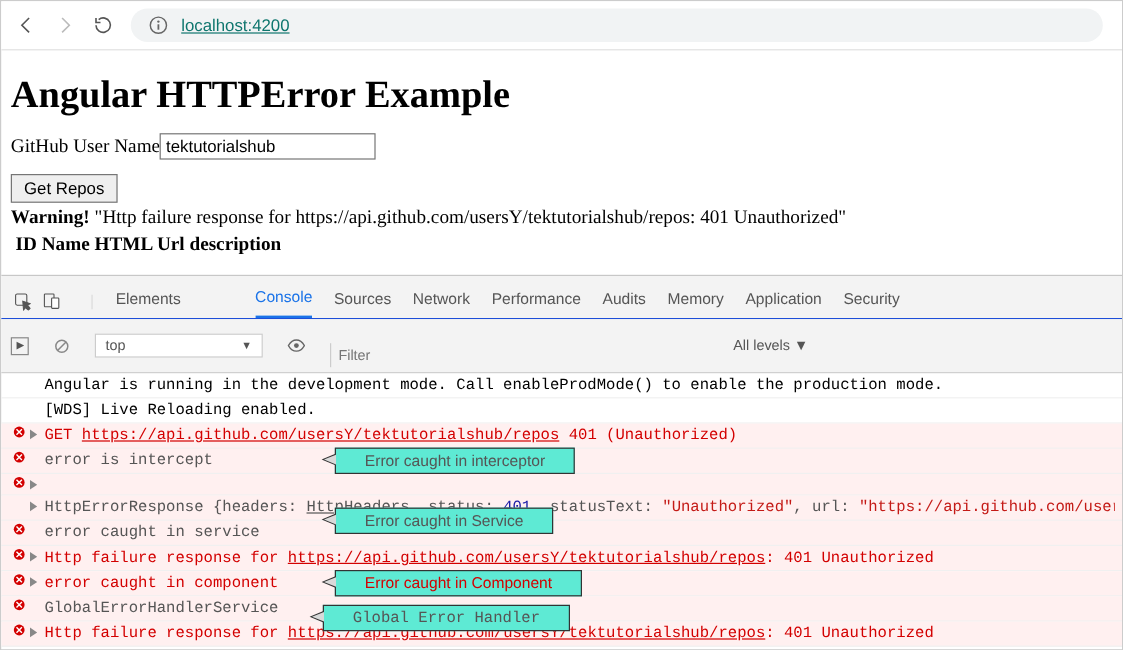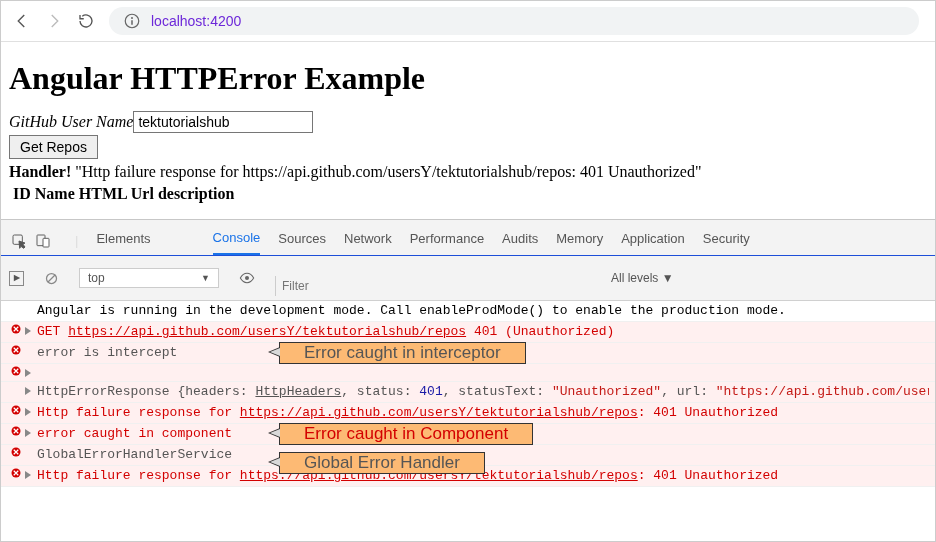--- a/index.html
+++ b/index.html
@@ -4,29 +4,29 @@
 <style>
 * { box-sizing: border-box; margin: 0; padding: 0; }
 body { font-family: Arial, sans-serif; width: 936px; height: 542px; overflow: hidden; background: #fff; border: 1px solid #ccc; }
 
 
 .browser-bar { display: flex; align-items: center; gap: 14px; padding: 6px 12px; border-bottom: 1px solid #e0e0e0; background: #fff; }
 .nav-icon { width: 18px; height: 18px; stroke: #555; fill: none; stroke-width: 1.8; cursor: pointer; }
 .nav-icon.dim { stroke: #bbb; }
 .url-bar { flex: 1; display: flex; align-items: center; gap: 10px; background: #f1f3f4; border-radius: 16px; padding: 4px 14px; height: 28px; max-width: 810px; }
 .info-icon { width: 18px; height: 18px; }
-.url-text { font-size: 14px; color: #6d28d9; }
+.url-text { font-size: 14px; color: #0f766e; text-decoration: underline; }
 
 
 .page { padding: 6px 8px 4px 8px; }
 h1 { font-family: "Times New Roman", serif; font-size: 32px; font-weight: 700; margin: 12px 0 14px 0; }
 .row { font-family: "Times New Roman", serif; font-size: 16px; margin: 2px 0; }
-.label { display: inline; font-style: italic; }
+.label { display: inline; }
 .text-input { font-family: Arial, sans-serif; font-size: 14px; padding: 2px 4px; border: 1px solid #767676; width: 180px; height: 22px; vertical-align: baseline; }
-.btn { font-family: Arial, sans-serif; font-size: 14px; padding: 3px 10px; border: 1px solid #767676; background: #efefef; margin-top: 0; cursor: pointer; }
+.btn { font-family: Arial, sans-serif; font-size: 14px; padding: 3px 10px; border: 1px solid #767676; background: #efefef; margin-top: 10px; cursor: pointer; }
 .warning { font-family: "Times New Roman", serif; font-size: 16px; margin-top: 4px; }
 .warning .wb { font-weight: 700; }
 .cols { font-family: "Times New Roman", serif; font-size: 16px; font-weight: 700; margin-top: 4px; padding-left: 4px; }
 
 
 .devtools { border-top: 1px solid #c7c7c7; font-family: "Segoe UI", Arial, sans-serif; margin-top: 12px; }
 .dt-tabs { display: flex; align-items: center; gap: 18px; padding: 6px 10px 0 10px; background: #f3f3f3; border-bottom: 1px solid #1d4ed8; font-size: 13px; color: #555; }
 .dt-corner { display: flex; align-items: center; gap: 8px; margin-right: 6px; }
 .dtic { width: 16px; height: 16px; stroke: #555; fill: none; stroke-width: 1.4; }
 .dt-tab { padding: 4px 0 8px 0; cursor: pointer; color: #555; }
@@ -48,21 +48,21 @@
 .cl.err.darktxt { color: #555; }
 .cl .gutter { width: 18px; display: flex; align-items: center; justify-content: center; }
 .cl .gutter2 { width: 12px; display: flex; align-items: center; }
 .cl .msg { flex: 1; white-space: nowrap; overflow: hidden; }
 .errball { width: 12px; height: 12px; }
 .disc { width: 0; height: 0; border-top: 4px solid transparent; border-bottom: 4px solid transparent; border-left: 6px solid #888; display: inline-block; margin-top: 4px; }
 .msg a { text-decoration: underline; }
 .msg .u { text-decoration: underline; }
 .msg .red { color: #d30000; }
 
-.callout { position: absolute; background: #fdba74; border: 1px solid #333; font-family: "Segoe UI", Arial, sans-serif; font-size: 17px; padding: 1px 24px; z-index: 5; }
+.callout { position: absolute; background: #5eead4; border: 1px solid #333; font-family: "Segoe UI", Arial, sans-serif; font-size: 13px; padding: 1px 24px; z-index: 5; }
 .callout:before { content: ""; position: absolute; left: -12px; top: 4px; width: 0; height: 0; border-top: 5px solid transparent; border-bottom: 5px solid transparent; border-right: 12px solid #333; }
 .callout:after { content: ""; position: absolute; left: -10px; top: 5px; width: 0; height: 0; border-top: 4px solid transparent; border-bottom: 4px solid transparent; border-right: 10px solid #d9d9d9; }
 </style>
 </head>
 <body>
 
 <div class="browser-bar">
   <svg class="nav-icon" viewBox="0 0 24 24">
       <path d="M15 4 L7 12 L15 20"></path>
     </svg>
@@ -81,21 +81,21 @@
     <span class="url-text">localhost:4200</span>
   </div>
 </div>
 
 <div class="page">
   <h1>Angular HTTPError Example</h1>
   <div class="row">
     <span class="label">GitHub User Name</span><input class="text-input" value="tektutorialshub" style="">
   </div>
   <button class="btn">Get Repos</button>
-  <div class="warning"><span class="wb">Handler!</span><span> "Http failure response for https://api.github.com/usersY/tektutorialshub/repos: 401 Unauthorized"</span></div>
+  <div class="warning"><span class="wb">Warning!</span><span> "Http failure response for https://api.github.com/usersY/tektutorialshub/repos: 401 Unauthorized"</span></div>
   <div class="cols">ID Name HTML Url description</div>
 </div>
 
 <div class="devtools">
   <div class="dt-tabs">
     <div class="dt-corner">
       <svg class="dtic" viewBox="0 0 24 24">
           <rect x="3" y="3" width="14" height="14" rx="2"></rect>
           <path d="M12 12 l9 3 -3 2 3 4 -2 2 -4 -3 -2 3z" fill="#555"></path>
         </svg>
@@ -138,20 +138,25 @@
         <span>All levels ▼</span>
       </div>
   </div>
 
   <div class="console">
     <div class="cl">
         <span class="gutter"></span>
         <span class="gutter2"></span>
         <span class="msg">Angular is running in the development mode. Call enableProdMode() to enable the production mode.</span>
       </div>
+    <div class="cl">
+        <span class="gutter"></span>
+        <span class="gutter2"></span>
+        <span class="msg">[WDS] Live Reloading enabled.</span>
+      </div>
     <div class="cl err">
         <span class="gutter">
           <svg class="errball" viewBox="0 0 16 16">
             <circle cx="8" cy="8" r="6" fill="#d30000"></circle>
             <path d="M5 5 L11 11 M11 5 L5 11" stroke="#fff" stroke-width="1.6"></path>
           </svg>
         </span>
         <span class="gutter2">
           <span class="disc"></span>
         </span>
@@ -180,20 +185,31 @@
         </span>
         <span class="msg"></span>
       </div>
     <div class="cl err darktxt">
         <span class="gutter"></span>
         <span class="gutter2">
           <span class="disc"></span>
         </span>
         <span class="msg ital gray"><span>HttpErrorResponse {headers: </span><span class="u">HttpHeaders</span><span>, status: </span><span style="color:#1a1aa6">401</span><span>, statusText: </span><span style="color:#c41a16">"Unauthorized"</span><span>, url: </span><span style="color:#c41a16">"https://api.github.com/usersY/tek</span></span>
       </div>
+    <div class="cl err darktxt">
+        <span class="gutter">
+          <svg class="errball" viewBox="0 0 16 16">
+            <circle cx="8" cy="8" r="6" fill="#d30000"></circle>
+            <path d="M5 5 L11 11 M11 5 L5 11" stroke="#fff" stroke-width="1.6"></path>
+          </svg>
+        </span>
+        <span class="gutter2"></span>
+        <span class="msg gray">error caught in service</span>
+      <div class="callout" style="left:278px; top:-11px;">Error caught in Service</div>
+    </div>
     <div class="cl err">
         <span class="gutter">
           <svg class="errball" viewBox="0 0 16 16">
             <circle cx="8" cy="8" r="6" fill="#d30000"></circle>
             <path d="M5 5 L11 11 M11 5 L5 11" stroke="#fff" stroke-width="1.6"></path>
           </svg>
         </span>
         <span class="gutter2">
           <span class="disc"></span>
         </span>
@@ -214,21 +230,21 @@
     </div>
     <div class="cl err darktxt">
         <span class="gutter">
           <svg class="errball" viewBox="0 0 16 16">
             <circle cx="8" cy="8" r="6" fill="#d30000"></circle>
             <path d="M5 5 L11 11 M11 5 L5 11" stroke="#fff" stroke-width="1.6"></path>
           </svg>
         </span>
         <span class="gutter2"></span>
         <span class="msg gray">GlobalErrorHandlerService</span>
-      <div class="callout" style="left:278px; top:7px;">Global Error Handler</div>
+      <div class="callout" style="left:268px; top:7px;font-family:Liberation Mono, monospace;">Global Error Handler</div>
     </div>
     <div class="cl err">
         <span class="gutter">
           <svg class="errball" viewBox="0 0 16 16">
             <circle cx="8" cy="8" r="6" fill="#d30000"></circle>
             <path d="M5 5 L11 11 M11 5 L5 11" stroke="#fff" stroke-width="1.6"></path>
           </svg>
         </span>
         <span class="gutter2">
           <span class="disc"></span>

